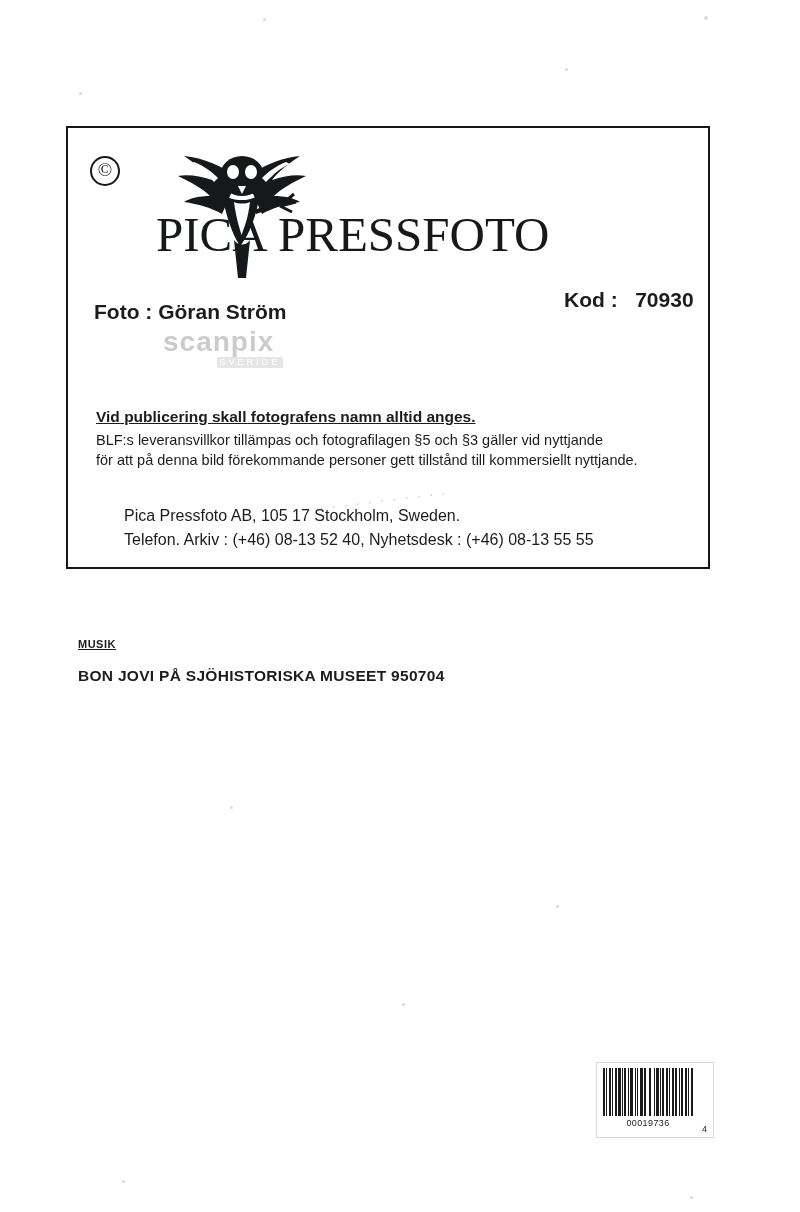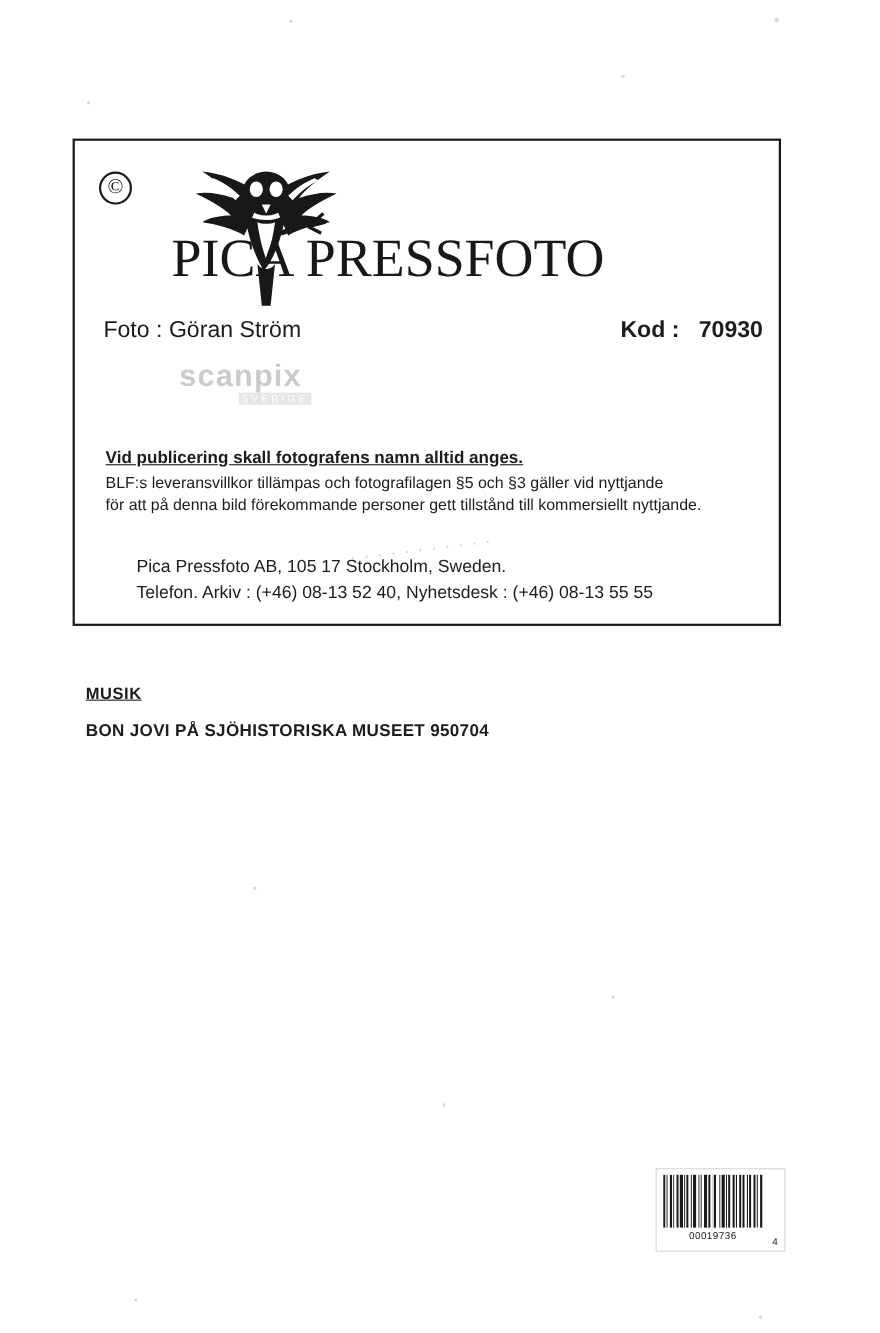--- a/index.html
+++ b/index.html
@@ -114,23 +114,23 @@
   .foto-row {
     position: absolute;
     left: 26px;
     top: 160px;
     width: 600px;
     height: 30px;
   }
   .foto-label {
     position: absolute;
     left: 0;
-    top: 0;
+    top: 12px;
     font-size: 21px;
-    font-weight: normal;
+    font-weight: bold;
     white-space: nowrap;
   }
   .kod-label {
     position: absolute;
     left: 470px;
     top: 0;
     font-size: 21px;
     font-weight: bold;
     white-space: nowrap;
   }
@@ -188,24 +188,25 @@
   }
 
   
   .caption-block {
     position: absolute;
     left: 78px;
     top: 622px;
     width: 620px;
   }
   .caption-heading {
-    font-size: 15px;
+    font-size: 11px;
     font-weight: bold;
     text-decoration: underline;
     letter-spacing: .5px;
+    margin-top: 16px;
   }
   .caption-body {
     margin-top: 17px;
     font-size: 15.5px;
     font-weight: bold;
     letter-spacing: .3px;
   }
 
   
   .barcode-wrap {

